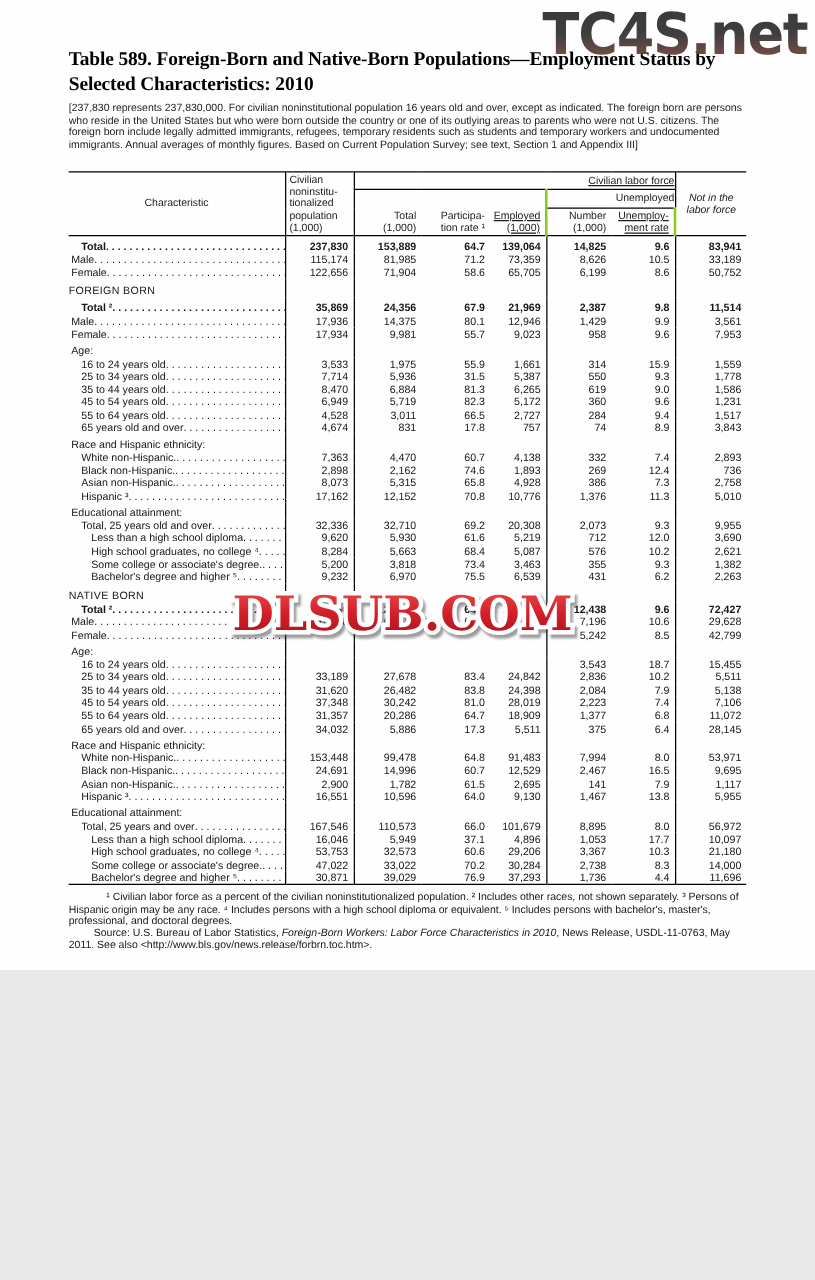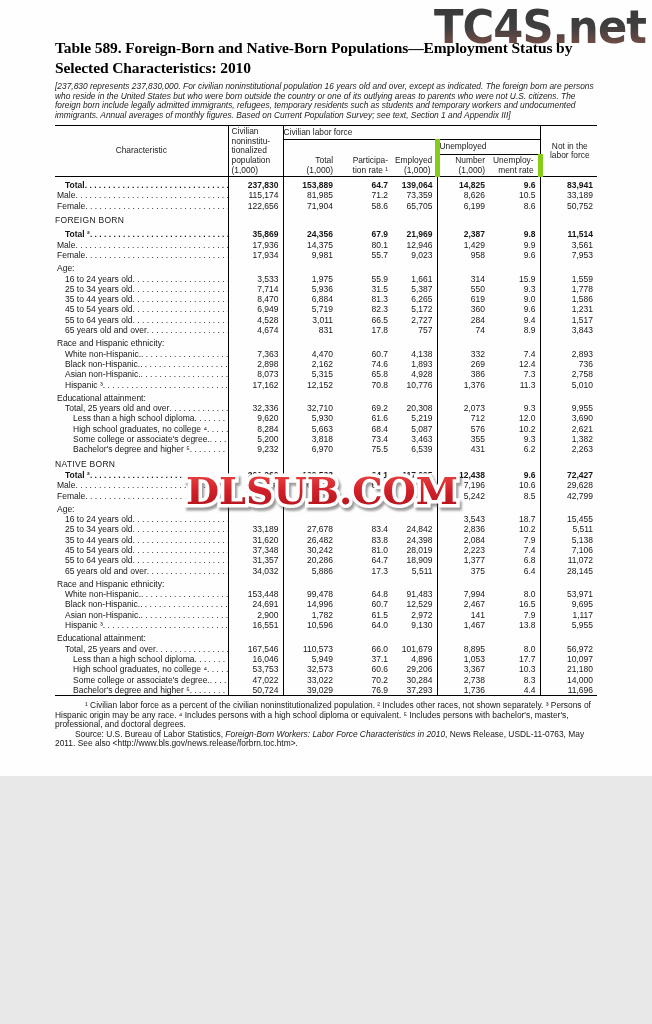--- a/index.html
+++ b/index.html
@@ -2,35 +2,35 @@
 <html><head>
 <meta charset="utf-8">
 <style>
   html,body{margin:0;padding:0;background:#e8e8e8;}
   .page{position:relative;width:652px;height:776px;background:#fefefe;overflow:hidden;
         font-family:"Liberation Sans",sans-serif;color:#161616;}
   .content{padding:38px 55px 0 55px;width:542px;}
 
   .title{font-family:"Liberation Serif",serif;font-weight:bold;color:#000;
          font-size:15.5px;line-height:20px;margin:0 0 4px 0;letter-spacing:-0.1px;}
-  .note{font-size:8.4px;line-height:9.5px;margin:0 0 5px 0;color:#1c1c1c;font-style:italic;}
+  .note{font-size:8.4px;line-height:9.5px;margin:0 0 17px 0;color:#1c1c1c;}
 
   table{width:542px;border-collapse:collapse;table-layout:fixed;
         border-top:1.5px solid #000;border-bottom:1.5px solid #000;}
   thead{border-bottom:1.5px solid #000;}
   thead th{font-weight:normal;font-size:8.4px;line-height:9.6px;white-space:pre-line;
            padding:1px 3px;vertical-align:bottom;color:#1c1c1c;}
   th.h-char{vertical-align:middle;text-align:center;border-right:1px solid #000;}
   th.h-pop{text-align:left;border-right:1px solid #000;padding-right:4px;margin-top:16px;}
-  th.h-clf{vertical-align:middle;text-align:left;border-bottom:1px solid #000;height:13px;padding:0;}
-  th.h-nlf{vertical-align:middle;text-align:center;border-left:1px solid #000;}
-  th.h-unemp{vertical-align:middle;text-align:left;border-bottom:1px solid #000;
+  th.h-clf{vertical-align:middle;text-align:right;border-bottom:1px solid #000;height:13px;padding:0;text-decoration:underline;}
+  th.h-nlf{vertical-align:middle;text-align:center;border-left:1px solid #000;font-style:italic;}
+  th.h-unemp{vertical-align:middle;text-align:right;border-bottom:1px solid #000;
              border-left:1px solid #000;height:14px;padding:0;}
   th.r{text-align:right;padding-right:4px;}
-  th.br{border-right:5px solid #84cc16;}
+  th.br{border-right:2px solid #84cc16;text-decoration:underline;}
 
   tbody td{font-size:8.5px;line-height:10.3px;padding:0;vertical-align:bottom;color:#161616;}
   td.lab{border-right:1px solid #000;padding-left:2px;overflow:hidden;}
   td.lab.ind1{padding-left:10px;}
   td.lab.ind2{padding-left:18px;}
   .lw{display:flex;align-items:baseline;overflow:hidden;}
   .lt{white-space:nowrap;}
   .dots{flex:1;overflow:hidden;white-space:nowrap;}
   .dots::before{content:" . . . . . . . . . . . . . . . . . . . . . . . . . . . . . . . . . . . . . . . . . . . . . . .";}
   td.v{text-align:right;padding-right:4px;}
@@ -679,21 +679,21 @@
           <tr class="data">
             <td class="lab ind1">
               <span class="lw">
                 <span class="lt">Asian non-Hispanic.</span>
                 <span class="dots"></span>
               </span>
             </td>
             <td class="v v0">2,900</td>
             <td class="v v1">1,782</td>
             <td class="v v2">61.5</td>
-            <td class="v v3">2,972</td>
+            <td class="v v3">2,695</td>
             <td class="v v4">141</td>
             <td class="v v5">7.9</td>
             <td class="v v6">1,117</td>
           </tr>
           <tr class="data">
             <td class="lab ind1">
               <span class="lw">
                 <span class="lt">Hispanic ³</span>
                 <span class="dots"></span>
               </span>
@@ -780,21 +780,21 @@
             <td class="v v5">8.3</td>
             <td class="v v6">14,000</td>
           </tr>
           <tr class="data">
             <td class="lab ind2">
               <span class="lw">
                 <span class="lt">Bachelor's degree and higher ⁵</span>
                 <span class="dots"></span>
               </span>
             </td>
-            <td class="v v0">50,724</td>
+            <td class="v v0">30,871</td>
             <td class="v v1">39,029</td>
             <td class="v v2">76.9</td>
             <td class="v v3">37,293</td>
             <td class="v v4">1,736</td>
             <td class="v v5">4.4</td>
             <td class="v v6">11,696</td>
           </tr>
         </tbody>
     </table>
 

